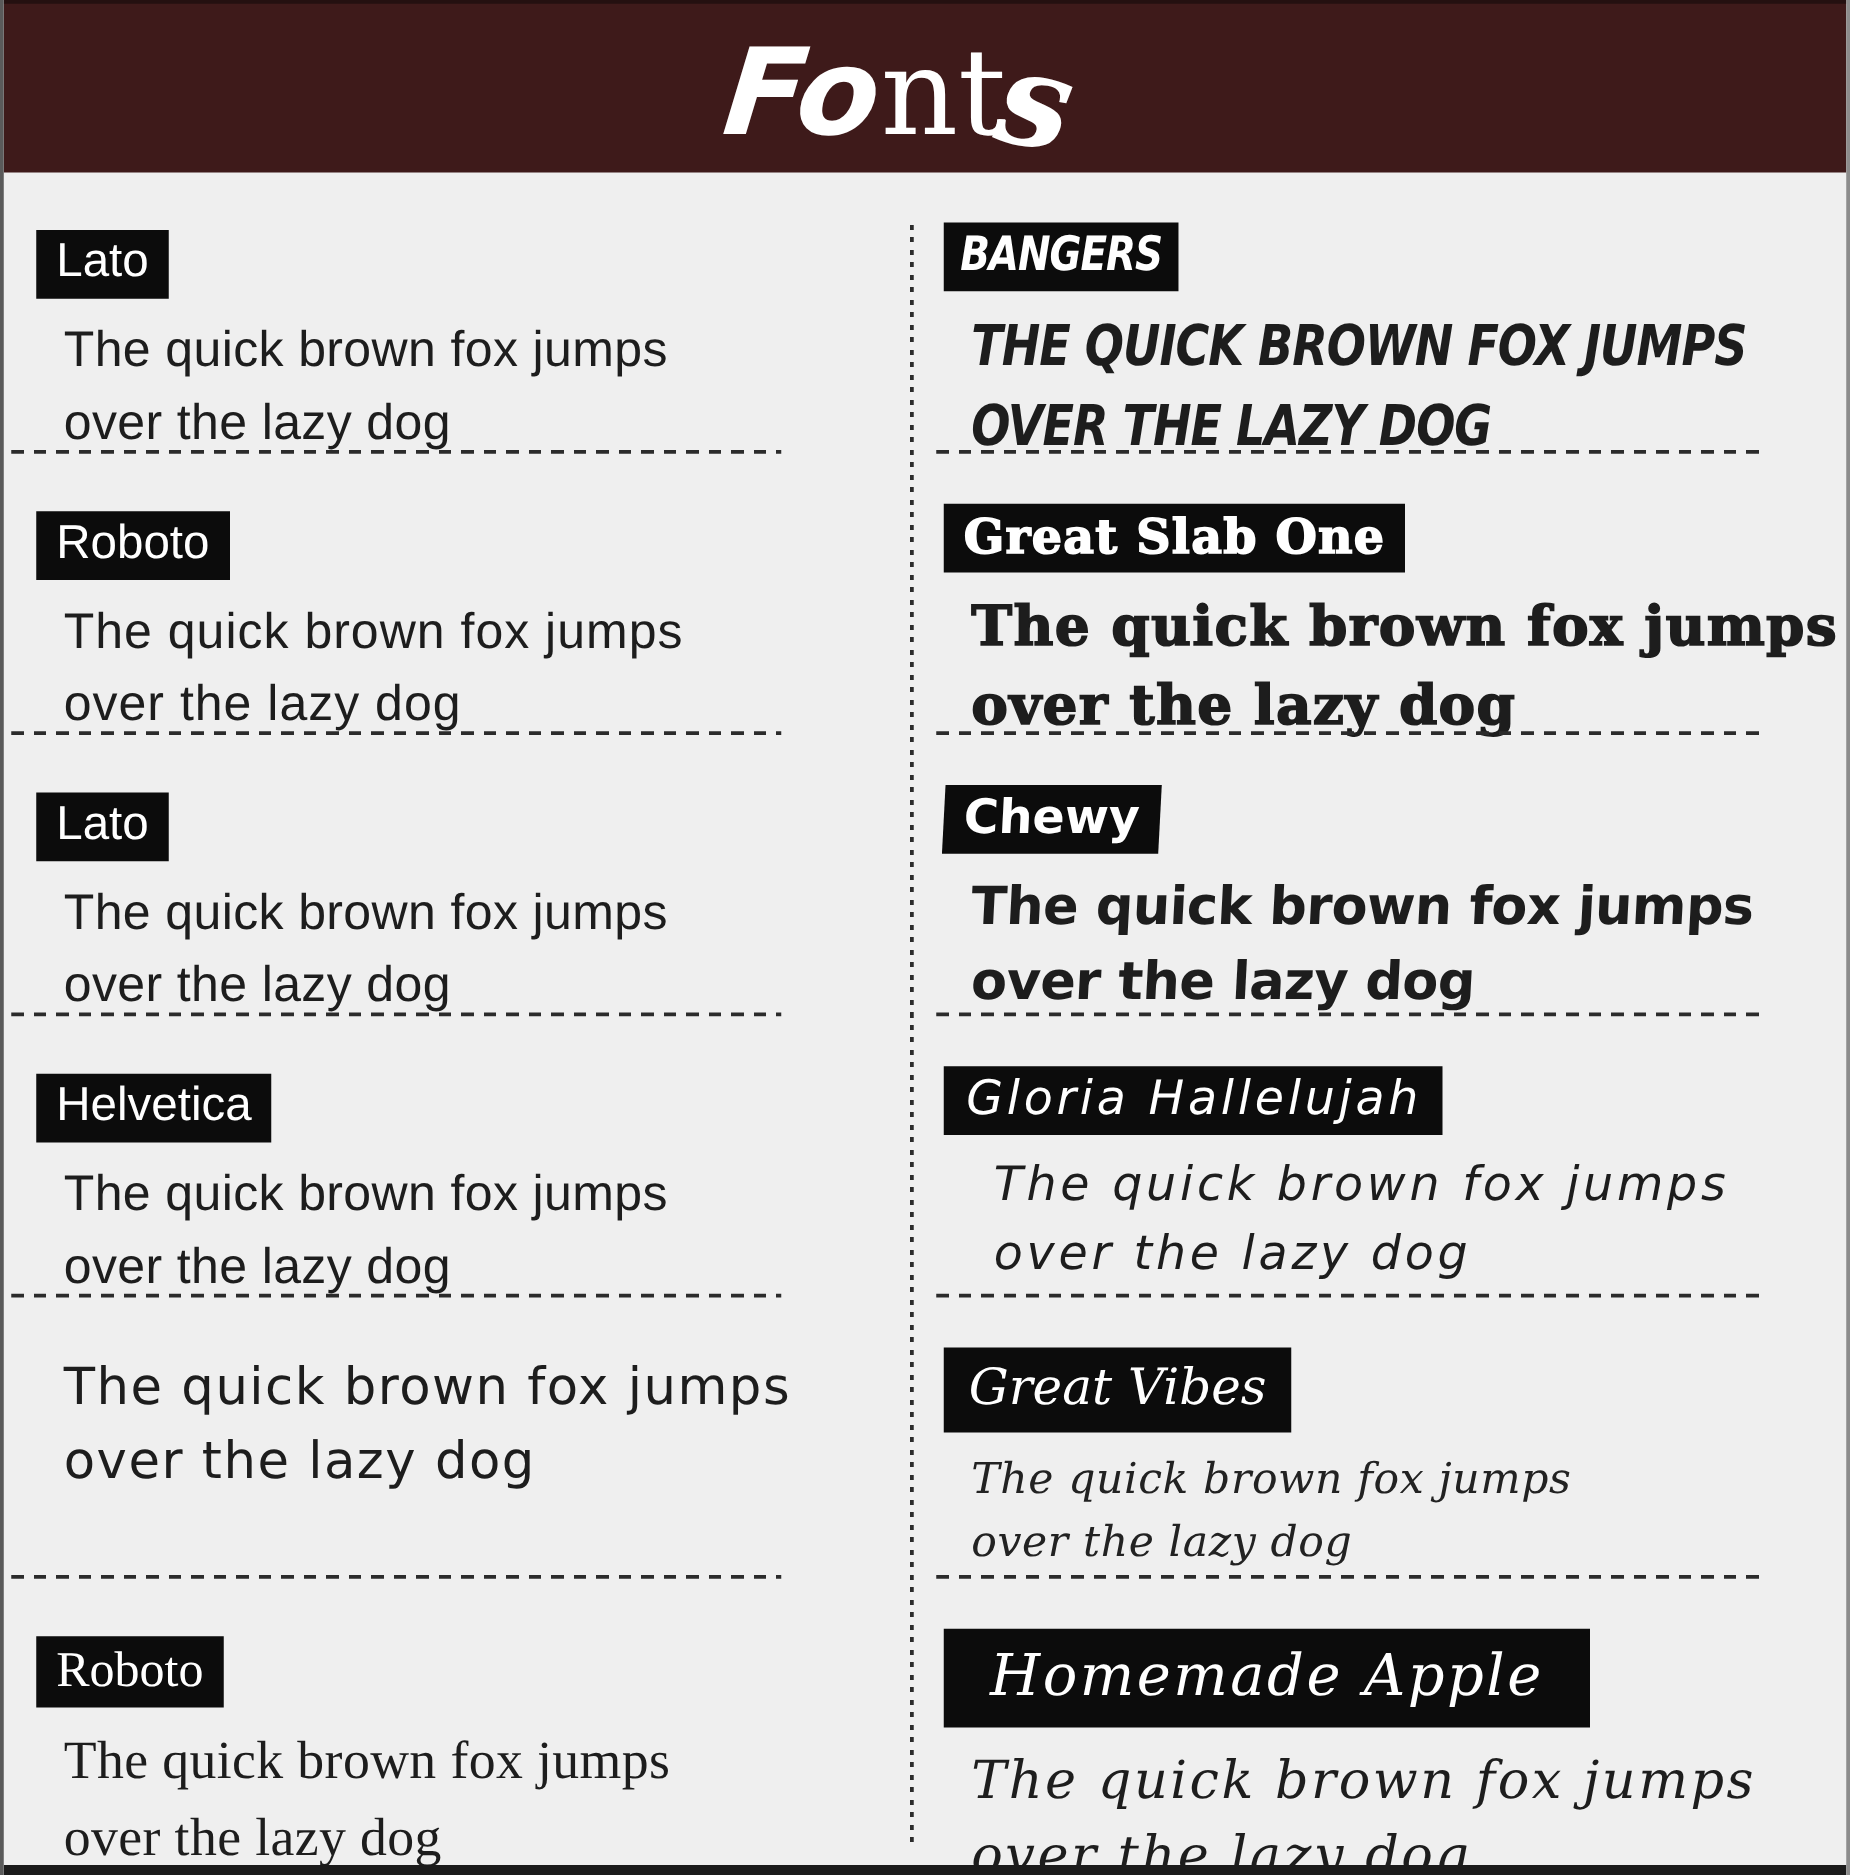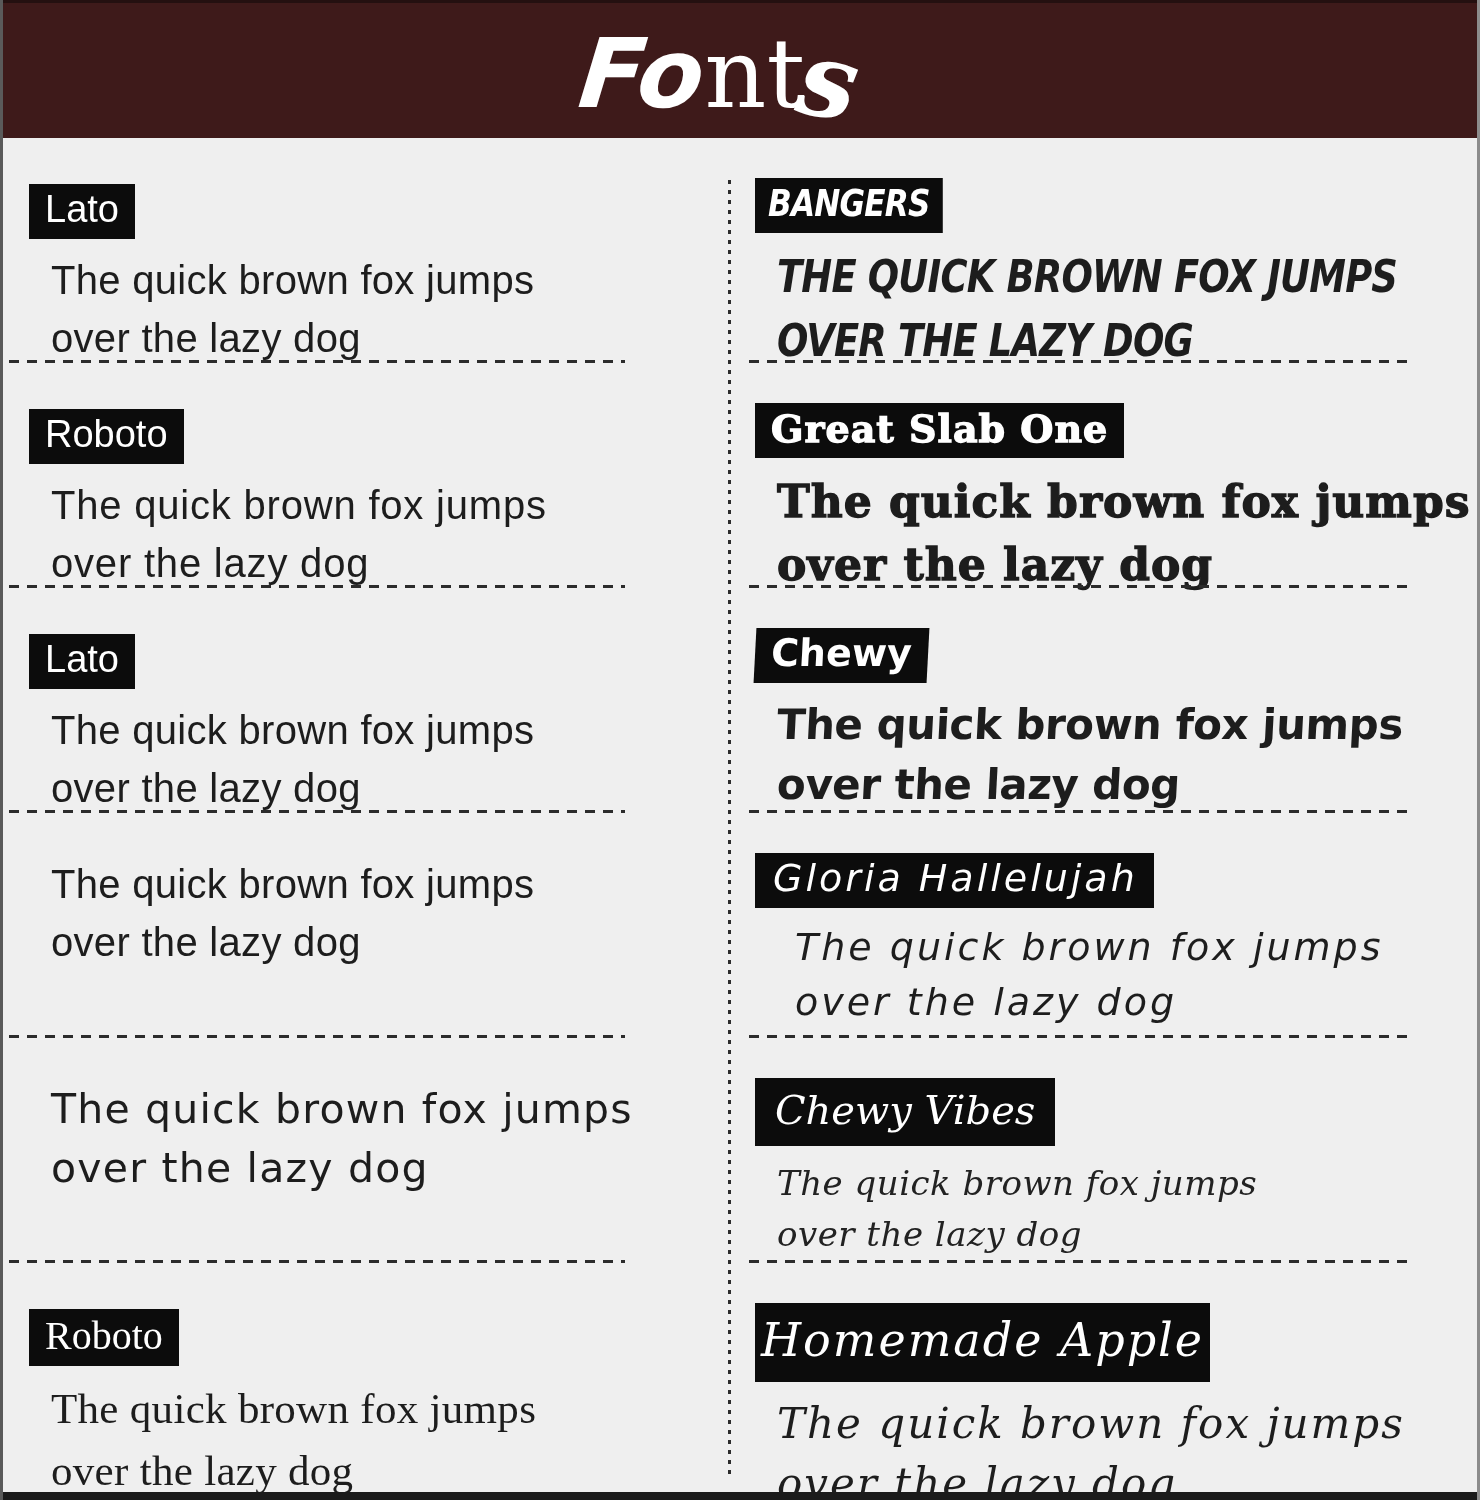--- a/index.html
+++ b/index.html
@@ -89,21 +89,21 @@
   .f-chewy .line{font-size:42px;letter-spacing:-.5px;}
   .f-gloria{font-family:"DejaVu Sans",sans-serif;}
   .f-gloria .tag,.f-gloria .line{font-style:italic;letter-spacing:3px;padding-left:18px;}
   .f-gloria .line{font-size:38px;}
   .f-greatvibes{font-family:"DejaVu Serif",serif;}
   .f-greatvibes .tag,.f-greatvibes .line{font-style:italic;}
   .f-greatvibes .tag{font-size:40px;padding:10px 20px 14px;}
   .f-greatvibes .line{font-size:34px;letter-spacing:.5px;color:#222;}
   .f-homemade{font-family:"DejaVu Serif",serif;}
   .f-homemade .tag,.f-homemade .line{font-style:italic;letter-spacing:2px;}
-  .f-homemade .tag{font-size:46px;padding:12px 6px 16px;text-align:center;}
+  .f-homemade .tag{font-size:46px;padding:12px 37px 16px;text-align:center;}
   .f-homemade .line{font-size:42px;}
 
   .bottom-bar{position:absolute;left:0;right:0;bottom:0;height:8px;background:var(--bottom-bar);}
 </style>
 </head>
 <body>
 
 <div class="page">
 
   <header class="banner">
@@ -128,20 +128,21 @@
         <div class="line">over the lazy dog</div>
       </section>
 
       <section class="entry f-arial">
         <span class="tag">Lato</span>
         <div class="line">The quick brown fox jumps</div>
         <div class="line">over the lazy dog</div>
       </section>
 
       <section class="entry f-helvetica">
+        <span class="tag">Helvetica</span>
         <div class="line">The quick brown fox jumps</div>
         <div class="line">over the lazy dog</div>
       </section>
 
       <section class="entry f-verdana">
         <div class="line">The quick brown fox jumps</div>
         <div class="line">over the lazy dog</div>
       </section>
 
       <section class="entry f-georgia no-divider">
@@ -174,21 +175,21 @@
         <div class="line">over the lazy dog</div>
       </section>
 
       <section class="entry f-gloria">
         <span class="tag">Gloria Hallelujah</span>
         <div class="line">The quick brown fox jumps</div>
         <div class="line">over the lazy dog</div>
       </section>
 
       <section class="entry f-greatvibes">
-        <span class="tag">Chewy Vibes</span>
+        <span class="tag">Great Vibes</span>
         <div class="line">The quick brown fox jumps</div>
         <div class="line">over the lazy dog</div>
       </section>
 
       <section class="entry f-homemade no-divider">
         <span class="tag">Homemade Apple</span>
         <div class="line">The quick brown fox jumps</div>
         <div class="line">over the lazy dog</div>
       </section>
 

